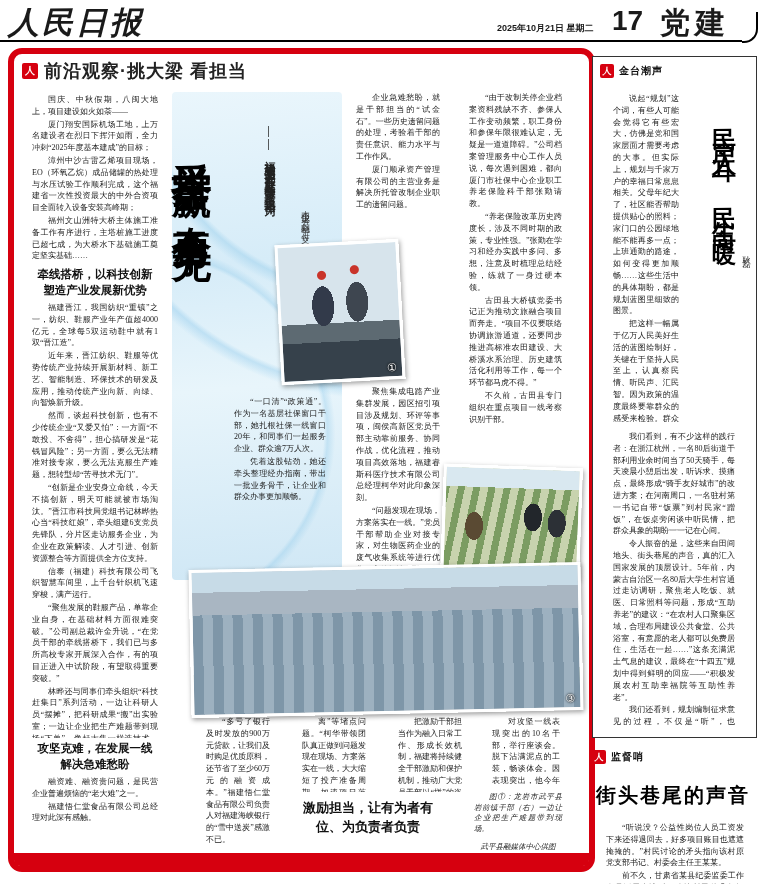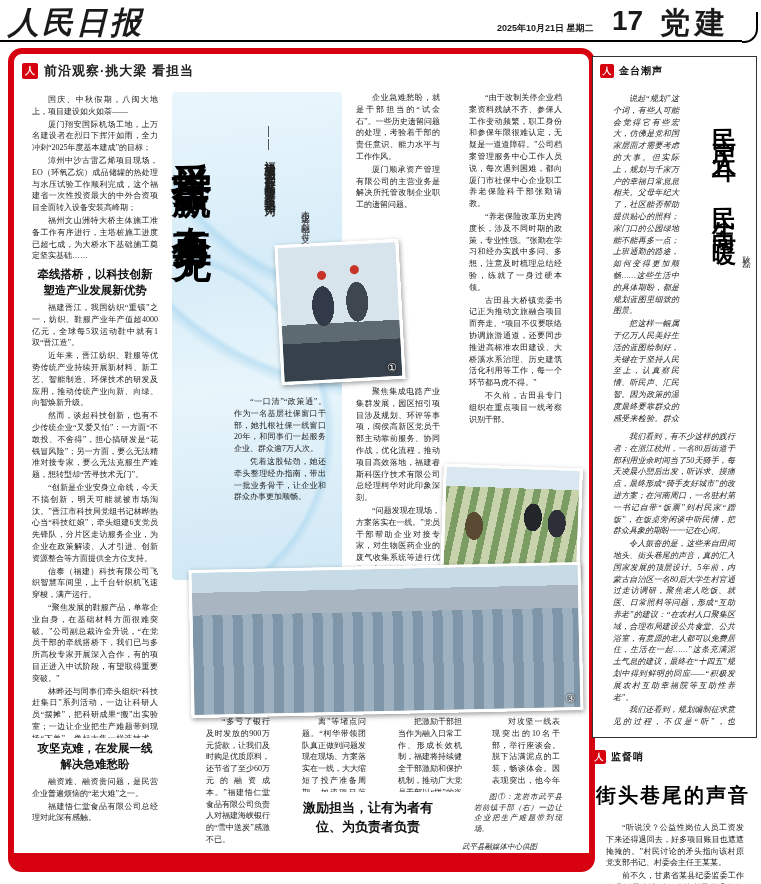--- a/index.html
+++ b/index.html
@@ -17,21 +17,21 @@
   .hdr-corner{top:12px;right:3px;width:14px;height:29px;border-right:2px solid #000;
               border-bottom:2px solid #000;border-bottom-right-radius:14px}
   
   .frame{left:8px;top:48px;width:575px;height:812px;border:6px solid #d6000f;border-radius:14px}
   .bottombar{left:0;right:0;bottom:0;height:13px;background:#d6000f;border-radius:0 0 6px 6px}
   .feat-head{left:8px;top:6px;height:22px;display:flex;align-items:center;gap:6px}
   .logo{display:inline-flex;align-items:center;justify-content:center;background:#d6000f;color:#fff;
         font-family:"Liberation Sans",sans-serif;font-weight:bold;border-radius:2px}
   .logo.l15{width:16px;height:16px;font-size:10px}
   .logo.l13{width:14px;height:14px;font-size:9px}
-  .feat-title{font-family:"Liberation Sans",sans-serif;font-weight:bold;font-size:13px;
+  .feat-title{font-family:"Liberation Sans",sans-serif;font-weight:bold;font-size:18px;
               letter-spacing:1px;color:#222}
   
   .paras{overflow:hidden;text-align:justify}
   .small{font-size:8px;line-height:11.8px}
   .para{margin:0 12px 1px;text-indent:2em}
   h4.sub{font-family:Liberation Mono, monospace;font-weight:bold;text-align:center;
          white-space:pre-line;font-size:11.5px;line-height:16px;margin:0;padding:3px 0;color:#111}
   .leftcol{display:flex;flex-direction:column}
   .leftcol .pblock{flex:none}
   
@@ -63,27 +63,27 @@
      linear-gradient(#d9e8f0 0 18%, transparent 18%),
      repeating-linear-gradient(100deg,#7b9c62 0 7px,#c8d3ae 7px 15px)}
   .photo3{background:
      linear-gradient(#c7dbe7 0 14%, #a9b6c2 14% 30%, transparent 30%),
      repeating-linear-gradient(90deg,#7e96a8 0 10px,#9db1c0 10px 20px),
      linear-gradient(transparent 0 72%, #5d7b54 72% 82%, #8e979e 82% 100%)}
   
   .sec3{font-family:"Liberation Sans",sans-serif;font-weight:bold;font-size:13px;line-height:19px;
         text-align:center;white-space:pre-line;color:#111}
   .caps{font-size:7.5px;line-height:10.5px;font-style:italic;color:#222;text-align:justify}
-  .caps .credit{text-align:left;text-indent:0;font-style:italic}
+  .caps .credit{text-align:center;text-indent:0;font-style:italic}
   
   .jintai{left:592px;top:56px;width:163px;height:680px;border:1px solid #333;background:#fff}
   .side-head{display:flex;align-items:center;gap:5px}
   .side-title{font-family:"Liberation Sans",sans-serif;font-weight:bold;font-size:10px;
               letter-spacing:1px;color:#111}
-  .kai{font-style:italic}
+  .kai{}
   .jt-title{font-family:"Liberation Sans",sans-serif;font-weight:900;font-size:24px;
             letter-spacing:11px;color:#000}
   .jt-author{font-size:8.5px;letter-spacing:4px;color:#222}
   .jd-title{font-family:"Liberation Sans",sans-serif;font-weight:900;font-size:20px;
             letter-spacing:2px;text-align:center;color:#000}
 </style>
 </head>
 <body>
 
 <div class="page">

